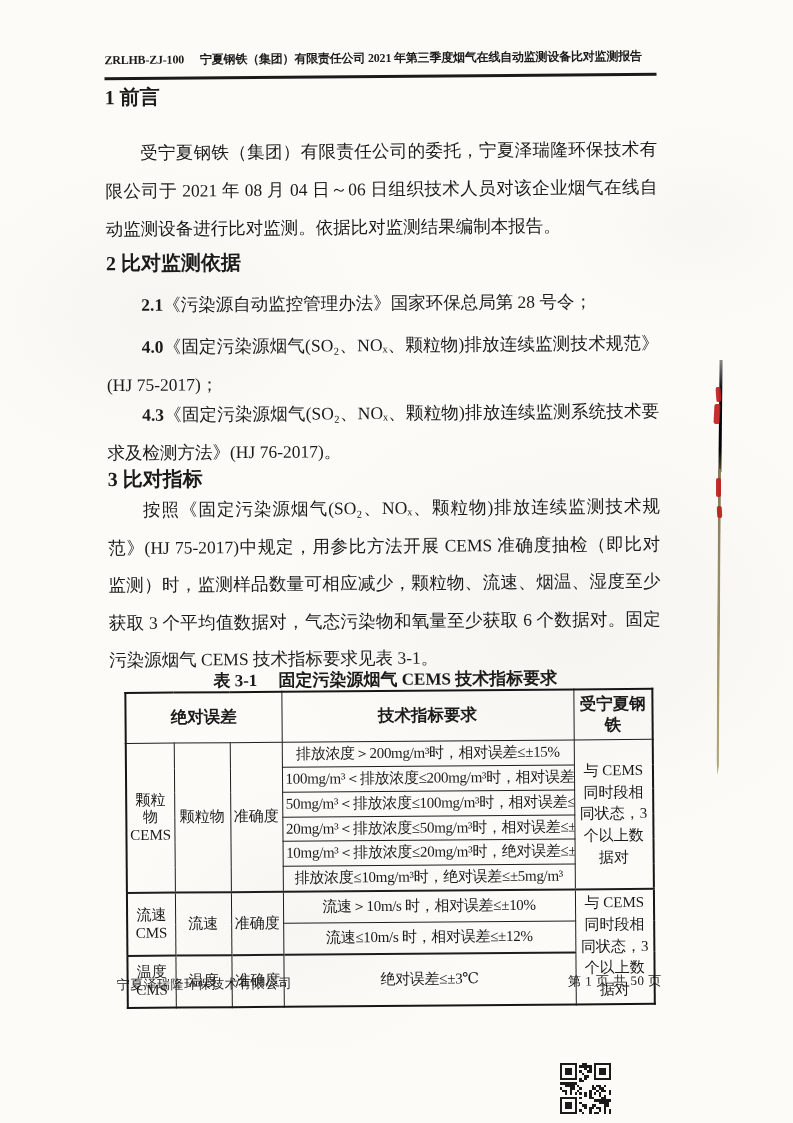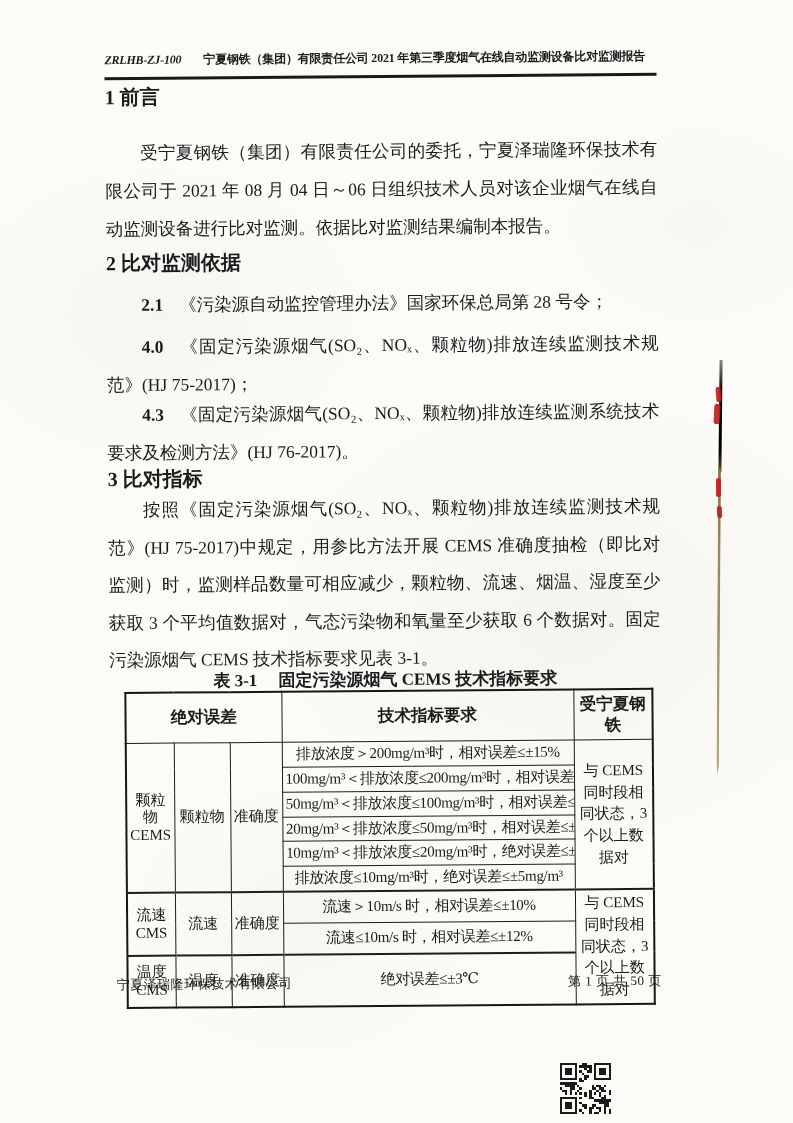--- a/index.html
+++ b/index.html
@@ -12,31 +12,31 @@
       radial-gradient(ellipse 260px 200px at 38% 82%, rgba(125,112,88,.04), transparent 70%),
       radial-gradient(ellipse 200px 150px at 88% 20%, rgba(125,112,88,.03), transparent 70%),
       #fcfbf8;
   }
   .content{position:absolute;left:108px;top:0;width:552px;height:1123px;
     transform:rotate(-.45deg);transform-origin:270px 520px;}
   .blk{position:absolute;left:0;right:0;}
 
   .doc-header{top:50px;border-bottom:3px solid #1a1a1a;padding-bottom:8px;
     font-size:12px;font-weight:700;letter-spacing:-.2px;white-space:nowrap;}
-  .doc-header .code{margin-right:22px;font-style:italic;}
+  .doc-header .code{margin-right:16px;}
 
   .h-num{font-weight:700;font-size:20px;line-height:30px;}
   #h1{top:80px;} #h2{top:246px;} #h3{top:462px;}
 
   .para{font-size:17.5px;line-height:38px;text-indent:2em;text-align:justify;margin:0;}
   #p1{top:132px;}
   #p3{top:490px;line-height:37.5px;}
 
   .ref-item{font-size:17.5px;line-height:38px;text-indent:2em;text-align:justify;margin:0;}
-  .ref-item b{margin-right:16px;}
+  .ref-item b{margin-right:0;}
   #ref1{top:284px;} #ref2{top:326px;} #ref3{top:394px;}
 
   .table-title{top:668px;text-align:center;font-weight:700;font-size:17px;}
 
   .table-wrap{top:690px;left:15px;right:auto;width:527px;}
   table.tbl{border-collapse:collapse;width:527px;table-layout:fixed;}
   .tbl th,.tbl td{border:1.2px solid #1d1d1d;text-align:center;vertical-align:middle;
     padding:2px 3px;font-size:15px;line-height:1.32;overflow:hidden;}
   .tbl th{font-size:16.5px;font-weight:700;padding:4px 2px;line-height:1.25;}
   .tbl{border:2.2px solid #161616;}

